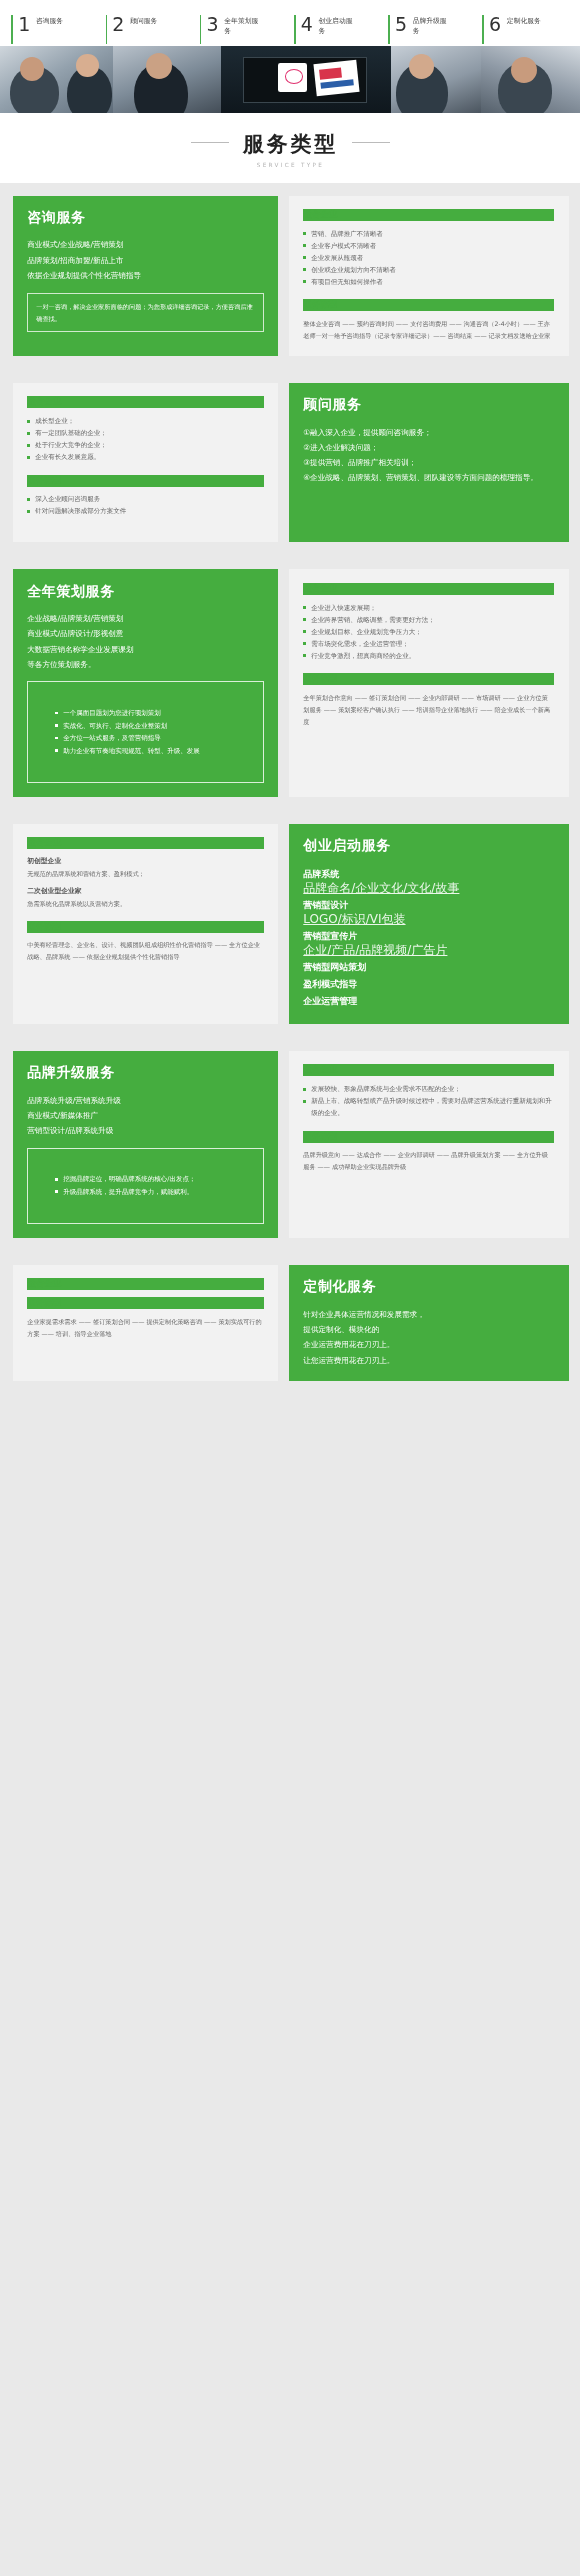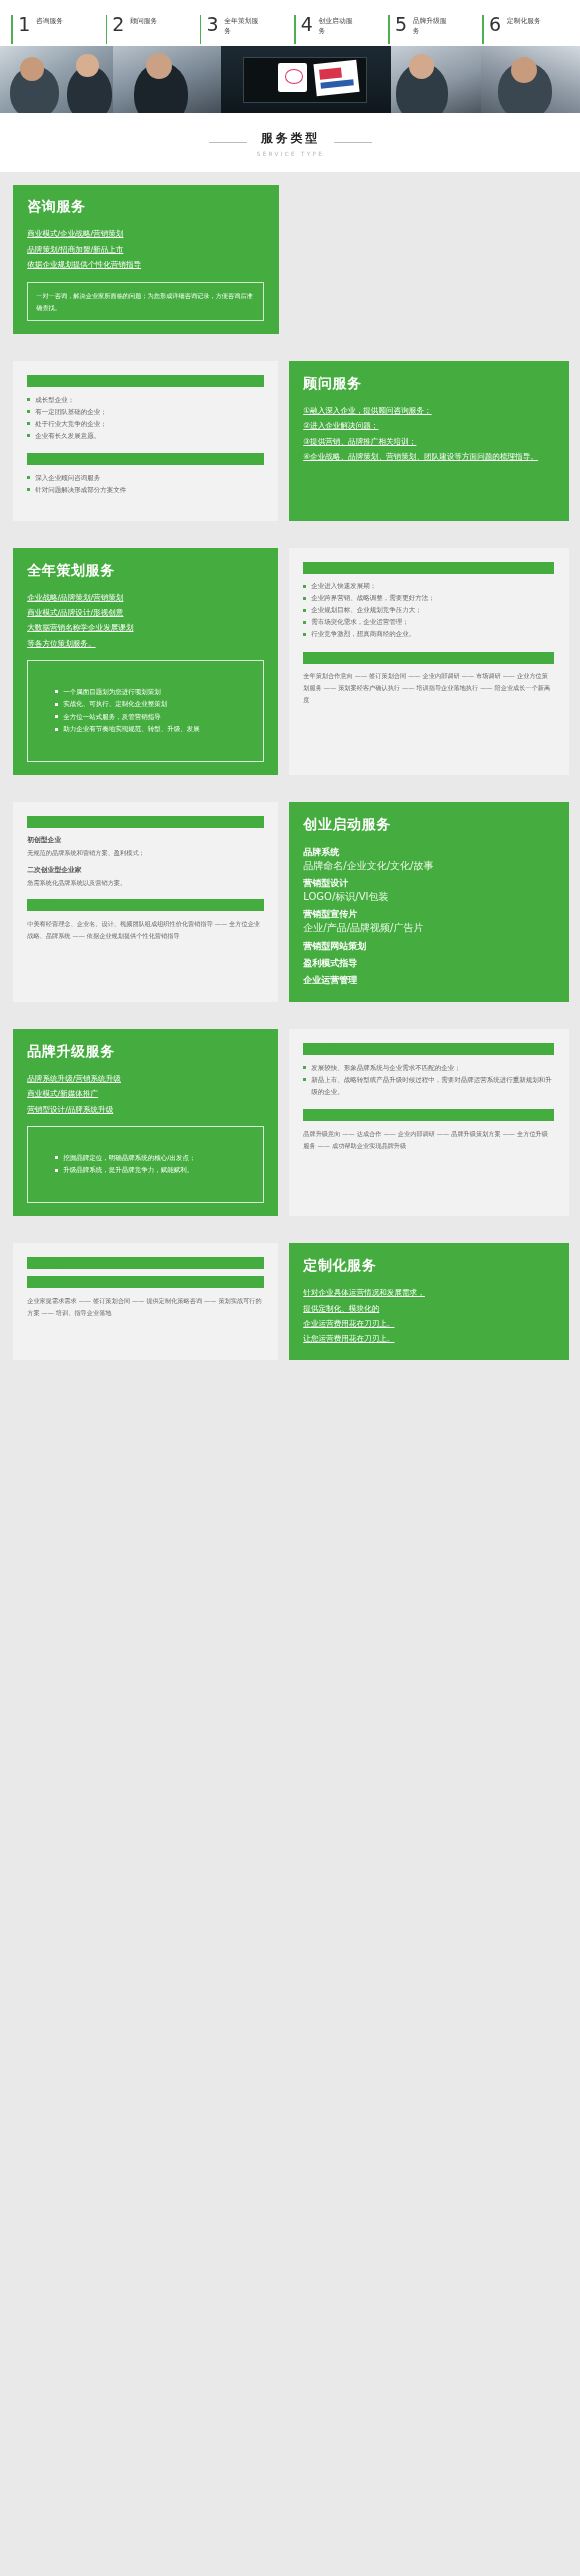--- a/index.html
+++ b/index.html
@@ -40,57 +40,57 @@
   .p2h{position:absolute;left:76px;top:8px;width:22.6px;height:22.6px;border-radius:50%;background:#d8ae90;}
   .p3{left:134px;bottom:-11.3px;width:54px;height:63px;background:#1b232b;}
   .p3h{position:absolute;left:146px;top:6.8px;width:26px;height:26px;border-radius:50%;background:#caa184;}
   .p4{left:396px;bottom:-9px;width:52px;height:59px;background:#2f3b45;}
   .p4h{position:absolute;left:409px;top:8px;width:25px;height:25px;border-radius:50%;background:#d2a98c;}
   .p5{left:498px;bottom:-5.7px;width:54px;height:57px;background:#3a4650;}
   .p5h{position:absolute;left:511px;top:10.2px;width:26px;height:26px;border-radius:50%;background:#c89b7d;}
 
   
   .sectitle{background:#ffffff;padding:17px 0 14.7px 0;text-align:center;}
-  .sectitle .cn{font-size:12px;letter-spacing:2.8px;color:#222;font-weight:700;display:inline-block;position:relative;}
+  .sectitle .cn{font-size:21px;letter-spacing:2.8px;color:#222;font-weight:700;display:inline-block;position:relative;}
   .sectitle .cn:before,.sectitle .cn:after{content:"";position:absolute;top:11.3px;width:38px;height:1.1px;background:#bbb;}
   .sectitle .cn:before{left:-52px;}
   .sectitle .cn:after{right:-52px;}
   .sectitle .en{font-size:5.7px;letter-spacing:2.3px;color:#b3b3b3;margin-top:4px;}
 
   
   .block{position:relative;width:581px;box-sizing:border-box;padding:12.5px 12.5px 14.7px 12.5px;background:#e9e9e9;}
   .row{display:flex;gap:10.2px;align-items:stretch;}
   .green{background:#45ad3f;color:#fff;}
   .grey{background:#f2f2f2;color:#555;}
   .pane{box-sizing:border-box;padding:13.6px 14.7px;}
   .pane.left{width:266px;}
   .pane.right{width:280px;}
 
   .h-big{font-size:14px;font-weight:700;margin:0 0 10.2px 0;letter-spacing:0.6px;}
   .h-big.white{color:#fff;}
 
-  .lines{font-size:7.6px;line-height:15.3px;color:#fff;text-decoration:underline;}
+  .lines{font-size:7.6px;line-height:15.3px;color:#fff;}
 
   .sub{font-size:8.5px;font-weight:700;margin:0 0 6.8px 0;}
   .sub.green{color:#45ad3f;}
 
   ul.bul{list-style:none;margin:0 0 11.3px 0;padding:0;}
   ul.bul li{position:relative;padding-left:8px;font-size:6.5px;line-height:12px;color:#666;}
   ul.bul li:before{content:"";position:absolute;left:0;top:4.5px;width:2.8px;height:2.8px;background:#45ad3f;}
 
   .flow{font-size:6.2px;line-height:12px;color:#666;}
 
   .quote{border:0.6px solid rgba(255,255,255,.75);padding:6.8px 8px;font-size:6.2px;line-height:11.3px;color:#fff;margin-top:10.2px;}
   .outlinebox{border:0.6px solid rgba(255,255,255,.8);padding:6.8px 9px;margin-top:9px;}
   .outlinebox ul{margin:18px;padding:0;list-style:none;}
   .outlinebox li{position:relative;padding-left:8px;font-size:6.5px;line-height:12.5px;color:#fff;}
   .outlinebox li:before{content:"";position:absolute;left:0;top:4.5px;width:2.8px;height:2.8px;background:#fff;}
 
   .bigwords{font-size:9px;line-height:17px;font-weight:700;color:#fff;}
-  .bigwords .sm{font-size:10px;font-weight:400;display:block;line-height:10.8px;margin-bottom:3.4px;color:#eaf7e9;}
+  .bigwords .sm{font-size:12px;font-weight:400;display:block;line-height:10.8px;margin-bottom:3.4px;color:#eaf7e9;text-decoration:underline;}
   .tall{min-height:142px;}
 </style>
 </head>
 <body>
 
 <div class="page">
 
   <div class="topstrip">
     <div class="topcell">
       <span class="bar"></span>
@@ -156,20 +156,32 @@
   <div class="block">
     <div class="row">
       <div class="pane left green tall">
         <div class="h-big white">咨询服务</div>
         <div class="lines">
           <div>商业模式/企业战略/营销策划</div>
           <div>品牌策划/招商加盟/新品上市</div>
           <div>依据企业规划提供个性化营销指导</div>
         </div>
         <div class="quote">一对一咨询，解决企业家所面临的问题；为您形成详细咨询记录，方便咨询后准确查找。</div>
+      </div>
+      <div class="pane right grey">
+        <div class="sub green">适合企业</div>
+        <ul class="bul">
+          <li>营销、品牌推广不清晰者</li>
+          <li>企业客户模式不清晰者</li>
+          <li>企业发展从瓶颈者</li>
+          <li>创业或企业规划方向不清晰者</li>
+          <li>有项目但无知如何操作者</li>
+        </ul>
+        <div class="sub green">服务流程</div>
+        <div class="flow">整体企业咨询 —— 预约咨询时间 —— 支付咨询费用 —— 沟通咨询（2-4小时）—— 王亦老师一对一给予咨询指导（记录专家详细记录）—— 咨询结束 —— 记录文档发送给企业家</div>
       </div>
     </div>
   </div>
 
   <div class="block">
     <div class="row">
       <div class="pane left grey">
         <div class="sub green">适合企业</div>
         <ul class="bul">
           <li>成长型企业；</li>

